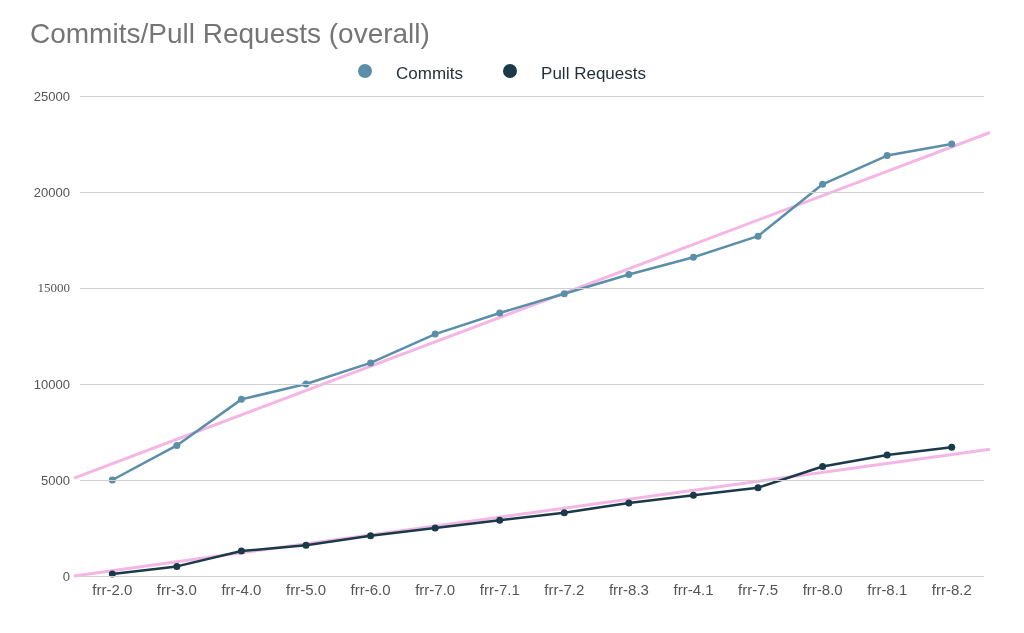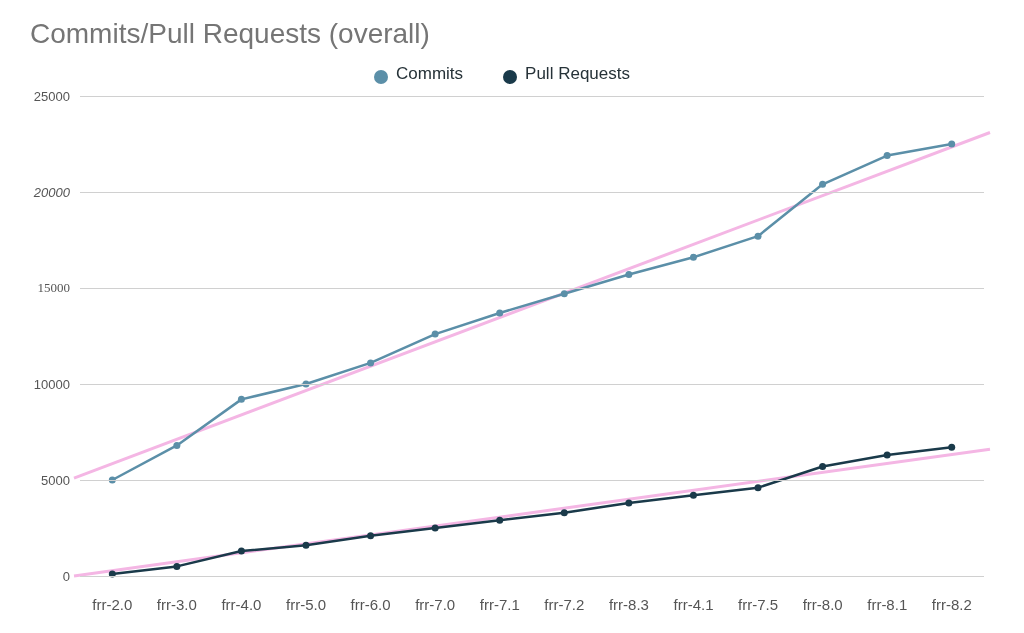--- a/index.html
+++ b/index.html
@@ -25,22 +25,22 @@
     font-weight: 400;
   }
   .legend {
     display: flex;
     justify-content: center;
     gap: 40px;
     margin-bottom: 12px;
   }
   .legend-item {
     display: flex;
-    align-items: flex-end;
-    gap: 8px;
+    align-items: flex-start;
+    gap: 24px;
     font-size: 17px;
     color: #263238;
   }
   .legend-dot {
     width: 14px;
     height: 14px;
     border-radius: 50%;
     display: inline-block;
   }
   .plot-area {
@@ -68,21 +68,21 @@
     position: absolute;
     left: 0; right: 0;
     top: 100%;
     display: flex;
   }
   .x-tick {
     flex: 1;
     text-align: center;
     font-size: 15px;
     color: #555;
-    padding-top: 20px;
+    padding-top: 5px;
     white-space: nowrap;
   }
   svg.lines {
     position: absolute;
     left: 0; top: 0;
     width: 100%;
     height: 100%;
     overflow: visible;
   }
 </style>
@@ -140,21 +140,21 @@
       </svg>
   <div class="grid-line" style="top: 480px;"></div>
       <div class="y-label" style="top: 480px;">0</div>
       <div class="grid-line" style="top: 384px;"></div>
       <div class="y-label" style="top: 384px;">5000</div>
       <div class="grid-line" style="top: 288px;"></div>
       <div class="y-label" style="top: 288px; margin-left: 19px;">10000</div>
       <div class="grid-line" style="top: 192px;"></div>
       <div class="y-label" style="top: 192px; font-family: Liberation Serif, serif;">15000</div>
       <div class="grid-line" style="top: 96px;"></div>
-      <div class="y-label" style="top: 96px; font-style: italic;">20000</div>
+      <div class="y-label" style="top: 96px;">20000</div>
       <div class="grid-line" style="top: 0px;"></div>
       <div class="y-label" style="top: 0px;">25000</div>
       <div class="x-axis">
         <div class="x-tick">frr-2.0</div>
         <div class="x-tick">frr-3.0</div>
         <div class="x-tick">frr-4.0</div>
         <div class="x-tick">frr-5.0</div>
         <div class="x-tick">frr-6.0</div>
         <div class="x-tick">frr-7.0</div>
         <div class="x-tick">frr-7.1</div>

